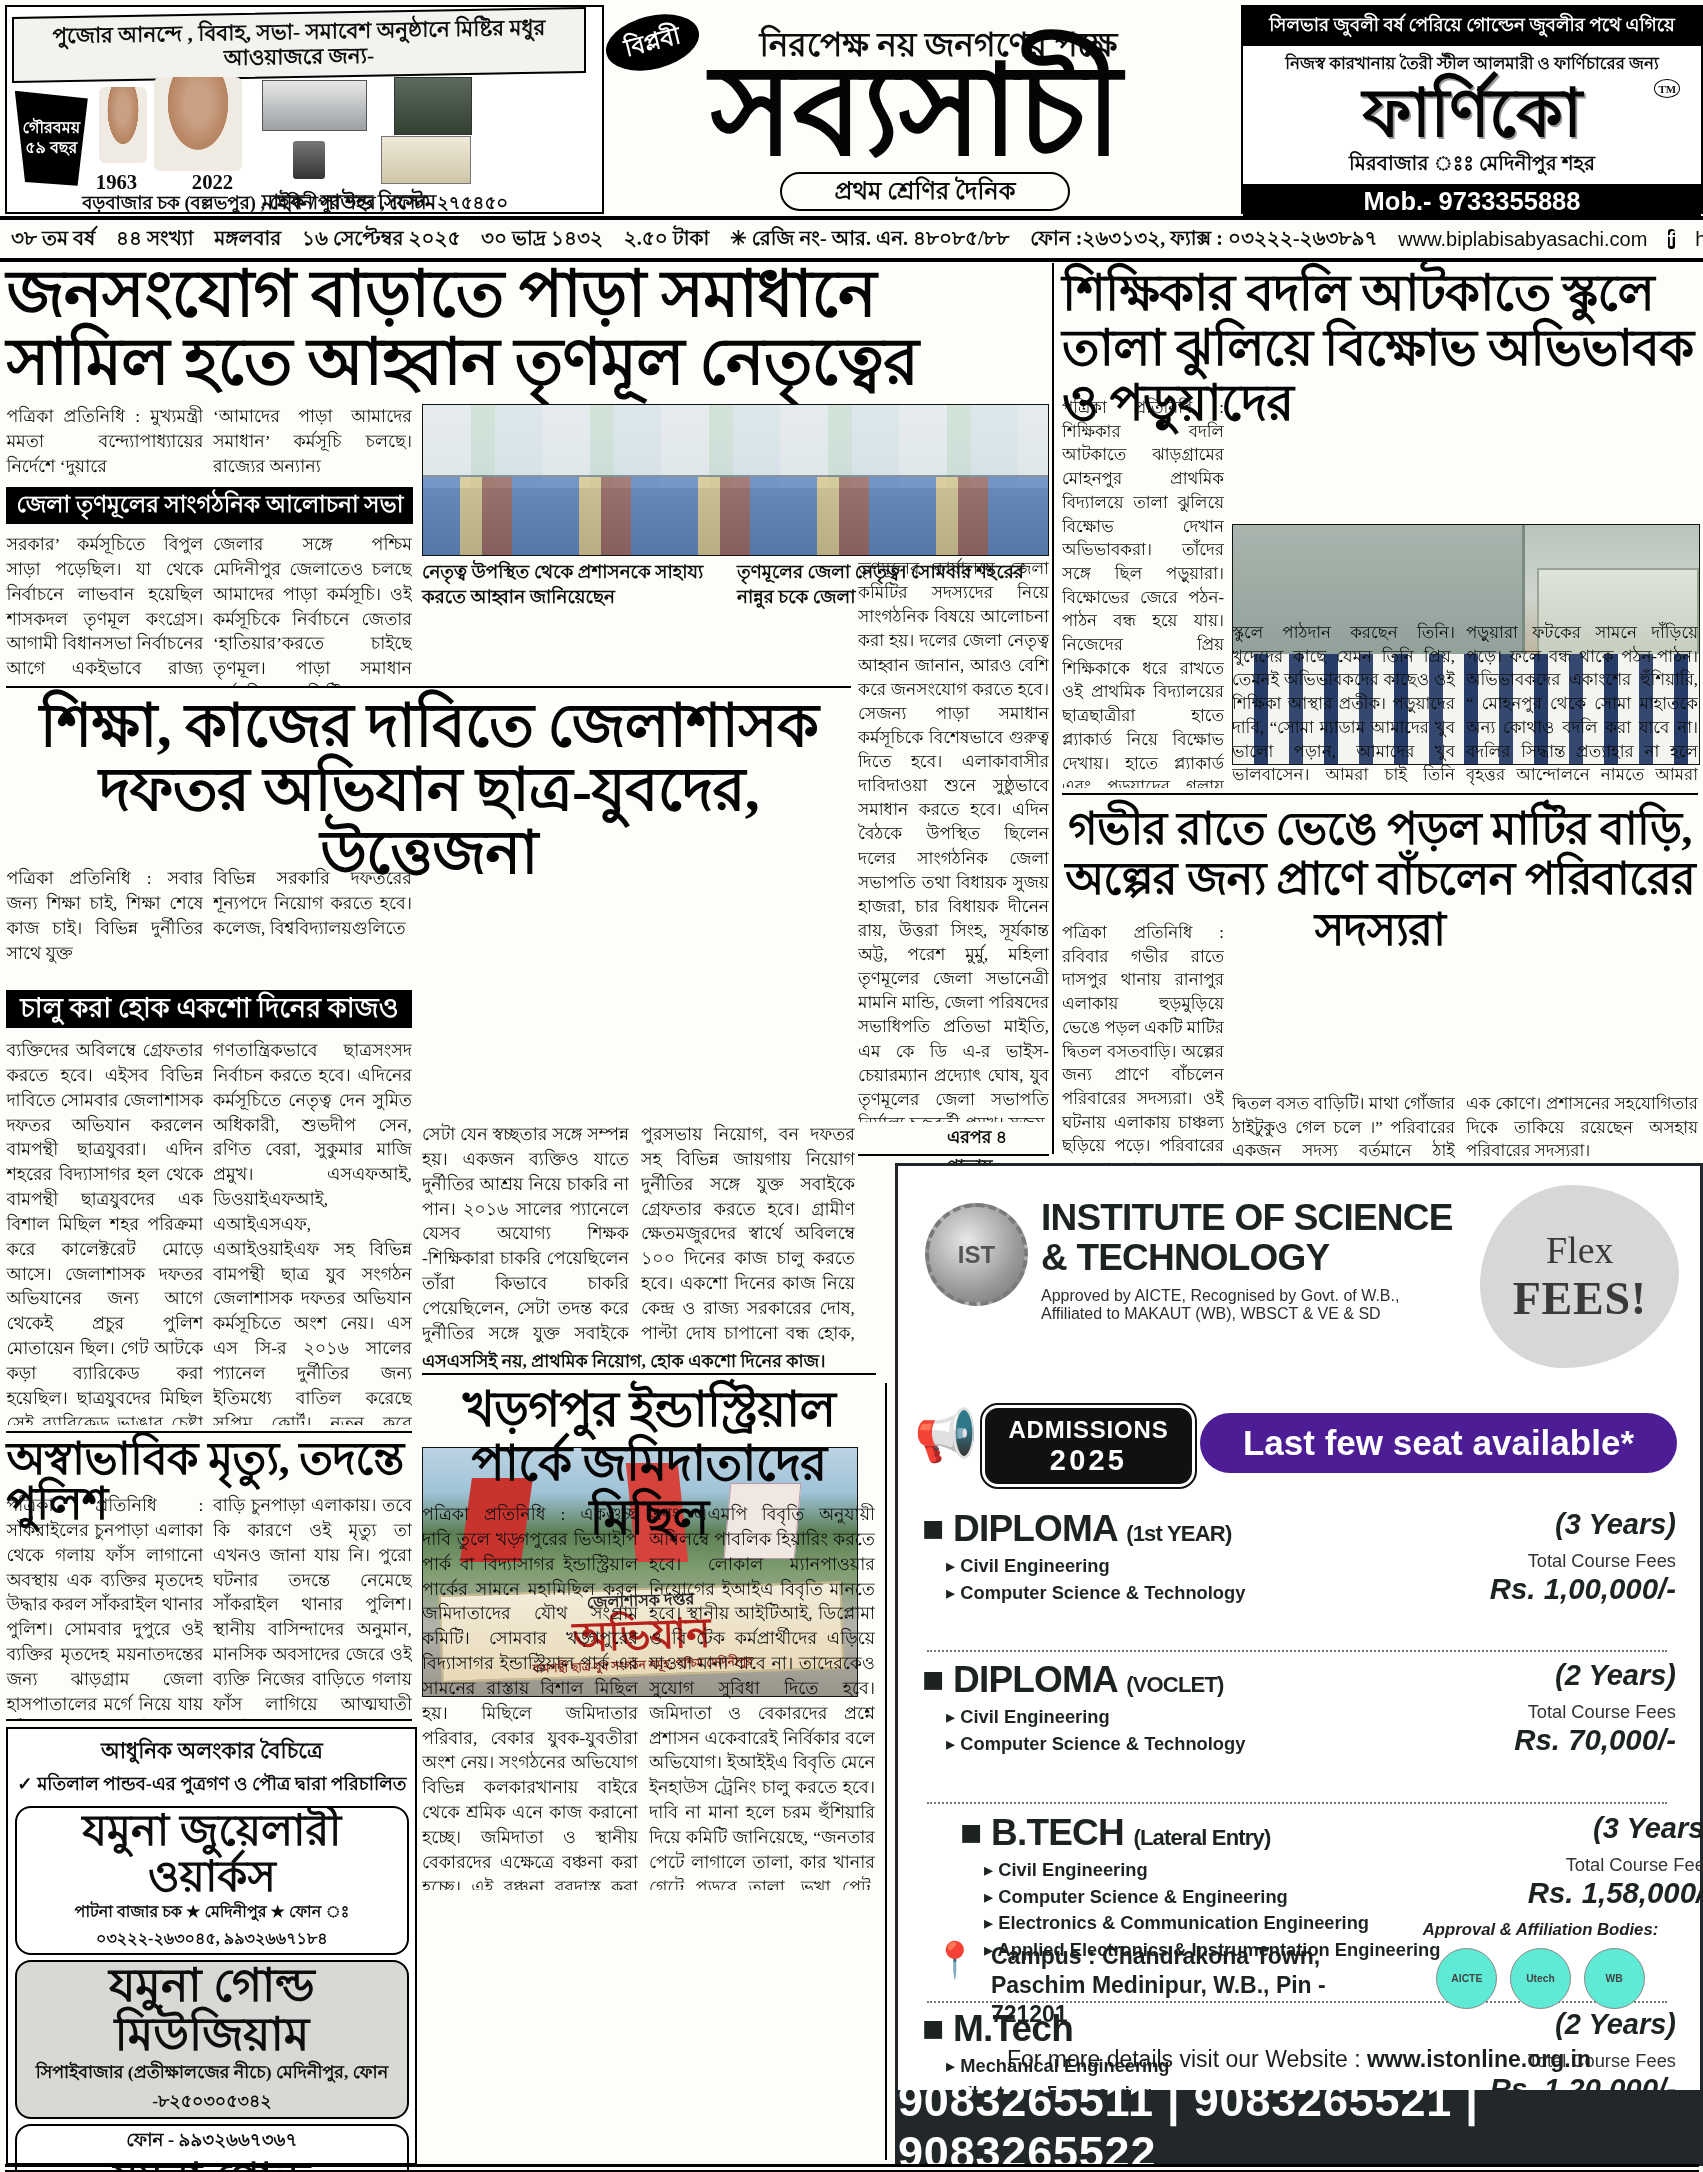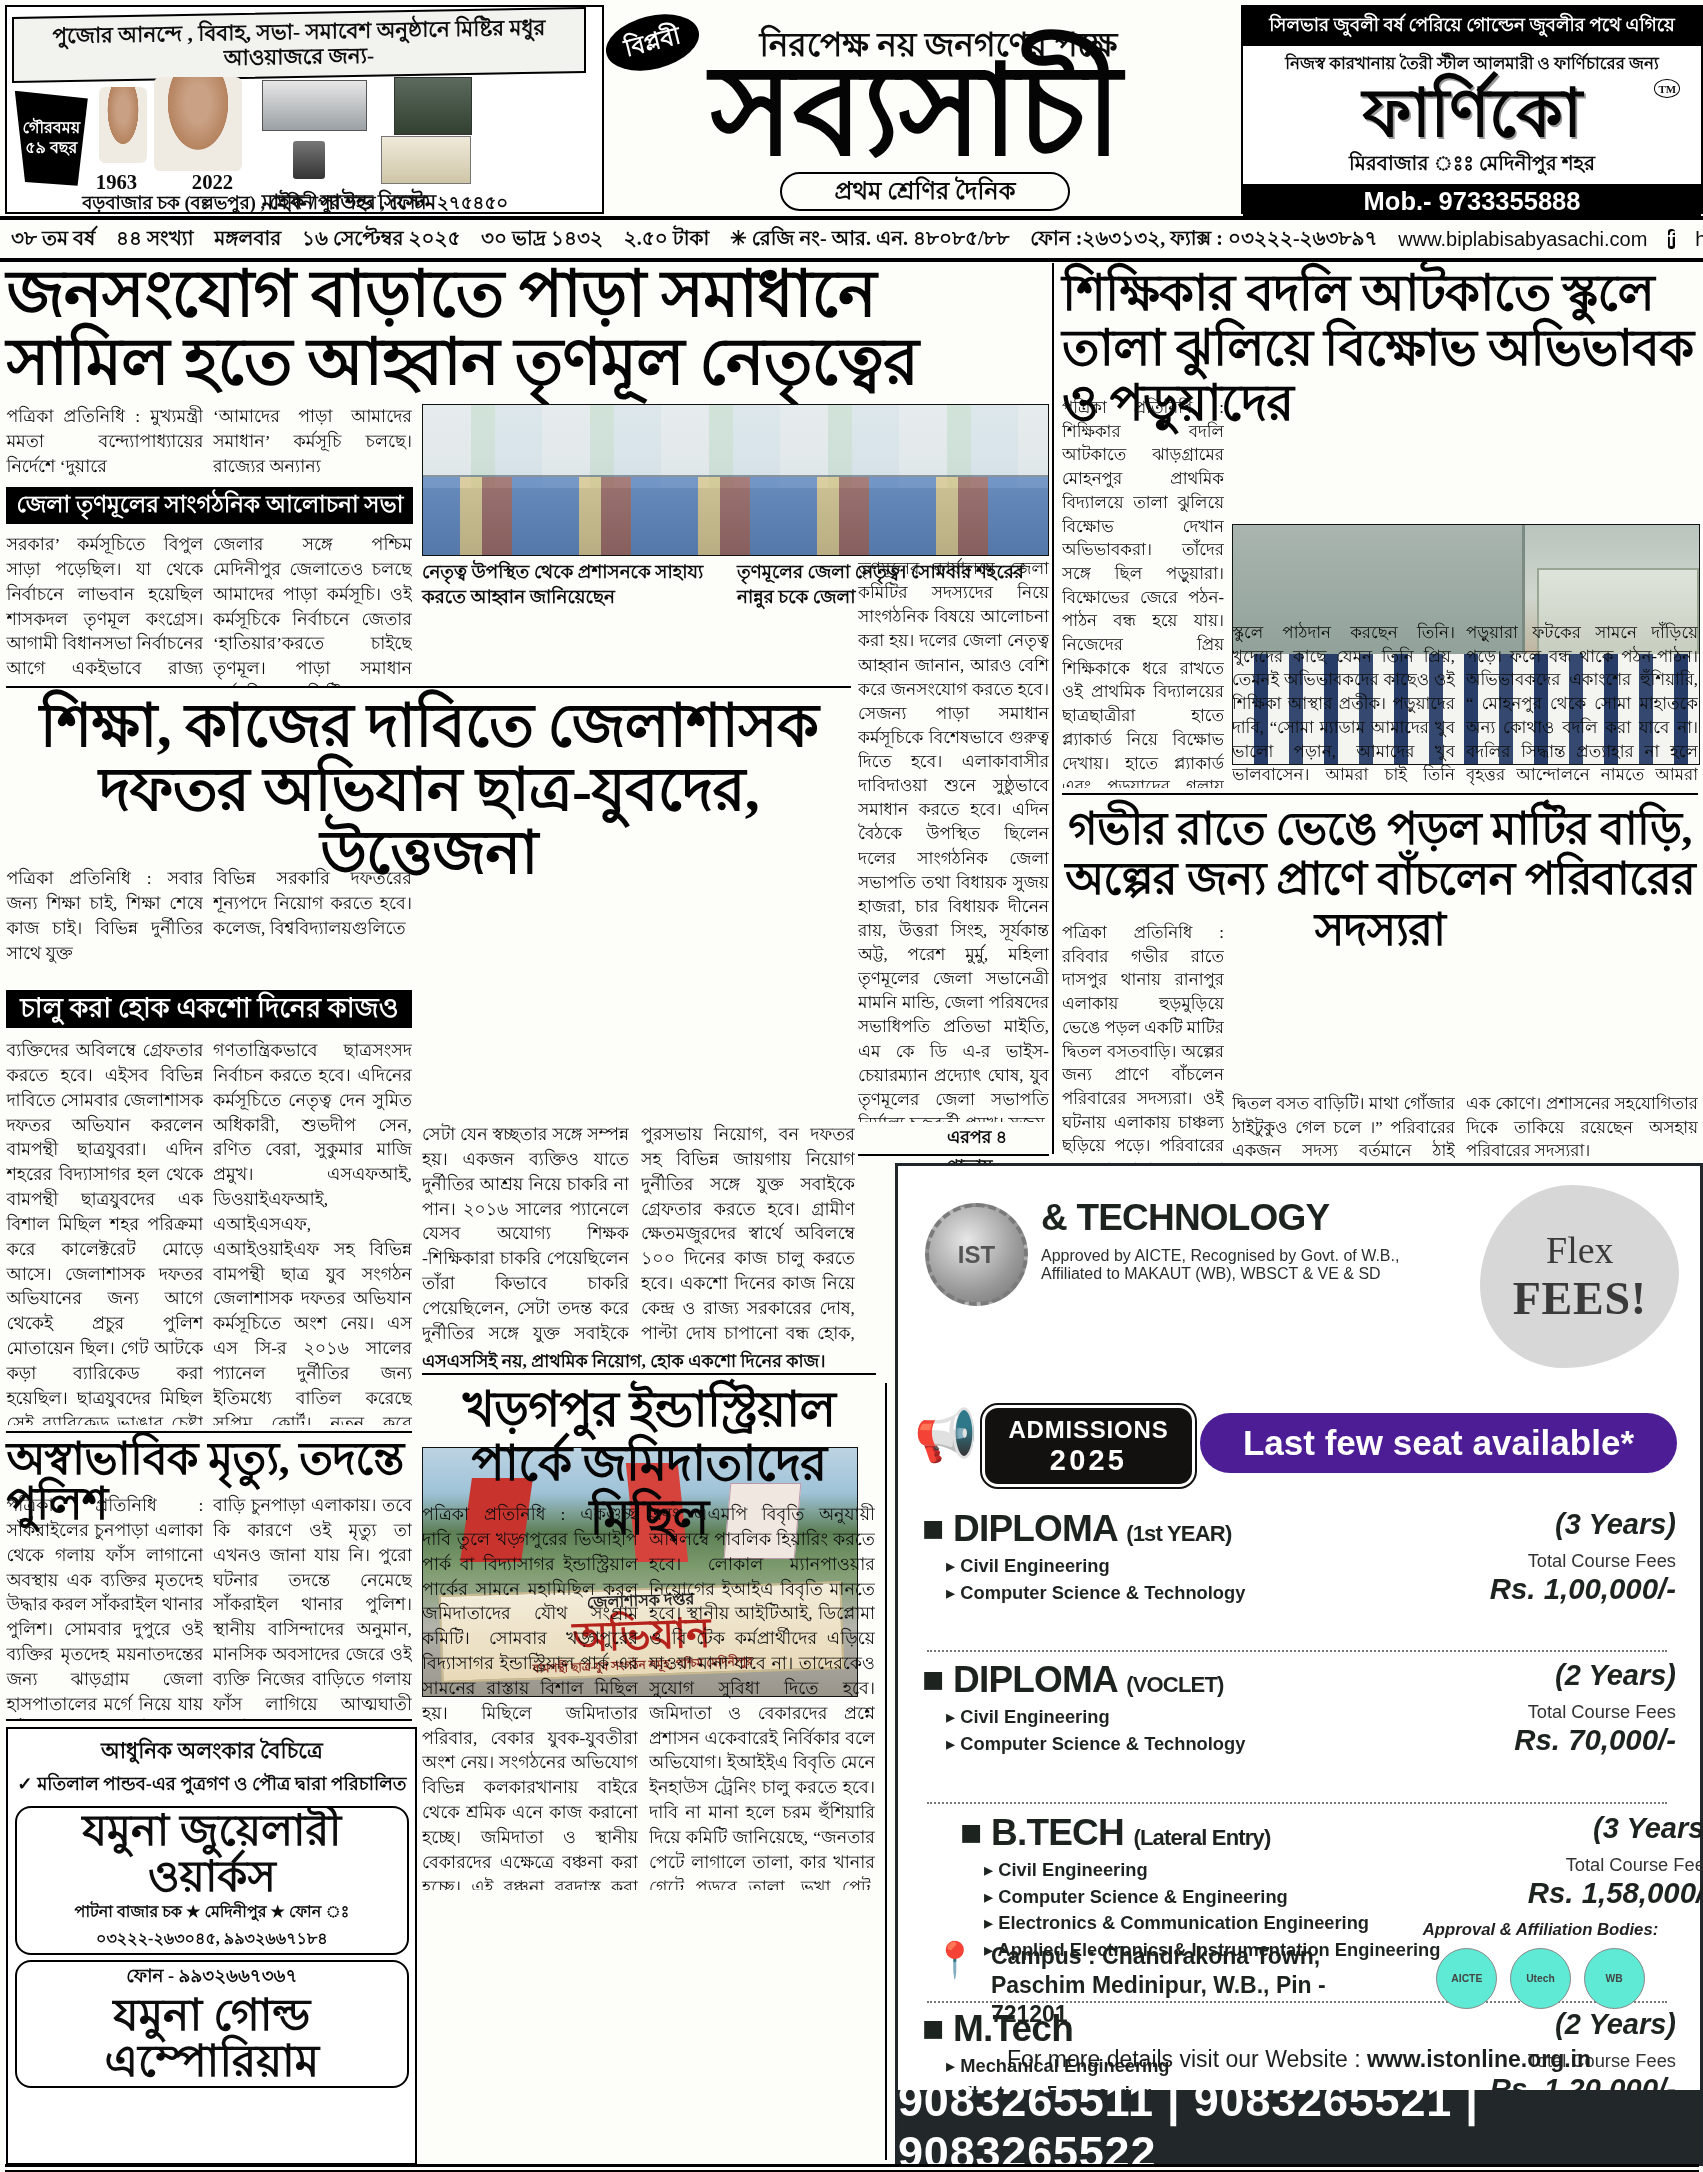--- a/index.html
+++ b/index.html
@@ -183,40 +183,45 @@
   <div class="abs col" style="left:213px;top:1493px;width:199px;height:226px;">বাড়ি চুনপাড়া এলাকায়। তবে কি কারণে ওই মৃত্যু তা এখনও জানা যায় নি। পুরো ঘটনার তদন্তে নেমেছে সাঁকরাইল থানার পুলিশ। স্থানীয় বাসিন্দাদের অনুমান, মানসিক অবসাদের জেরে ওই ব্যক্তি নিজের বাড়িতে গলায় ফাঁস লাগিয়ে আত্মঘাতী হয়েছিল।</div>
   <div class="abs rule" style="left:6.4px;top:1719px;width:406px;height:2.4px;"></div>
 
   <div class="abs" style="left:6.4px;top:1727px;width:407px;height:434px;border:2.4px solid #000;background:#fff;">
     <div class="ctr serifb" style="font-size:21.5px;margin-top:4.8px;">আধুনিক অলংকার বৈচিত্রে</div>
     <div class="ctr serifb" style="font-size:18.3px;">✓ মতিলাল পান্ডব-এর পুত্রগণ ও পৌত্র দ্বারা পরিচালিত</div>
     <div class="shop">
       <div class="shopname" style="font-size:43px;">যমুনা জুয়েলারী ওয়ার্কস</div>
       <div class="shopsub">পাটনা বাজার চক ★ মেদিনীপুর ★    ফোন ঃ ০৩২২২-২৬৩০৪৫, ৯৯৩২৬৬৭১৮৪</div>
     </div>
+    <div class="shop" style="background:#d8d8d5;">
+      <div class="shopname" style="font-size:46px;">যমুনা গোল্ড মিউজিয়াম</div>
+      <div class="shopsub" style="font-size:17.5px;">সিপাইবাজার (প্রতীক্ষালজের নীচে) মেদিনীপুর, ফোন -৮২৫০৩০৫৩৪২</div>
+    </div>
     <div class="shop">
       <div class="shopsub" style="font-size:18.3px;">ফোন - ৯৯৩২৬৬৭৩৬৭</div>
       <div class="shopname" style="font-size:44px;">যমুনা গোল্ড এম্পোরিয়াম</div>
 
     </div>
 
   </div>
 
   <div class="abs hl ctr" style="left:422px;top:1383px;width:454px;font-size:49px;line-height:1.1;">খড়গপুর ইন্ডাস্ট্রিয়াল পার্কে জমিদাতাদের মিছিল</div>
   <div class="abs col" style="left:422px;top:1502px;width:216px;height:388px;">পত্রিকা প্রতিনিধি : একগুচ্ছ দাবি তুলে খড়্গপুরের ভিআইপি পার্ক বা বিদ্যাসাগর ইন্ডাস্ট্রিয়াল পার্কের সামনে মহামিছিল করল জমিদাতাদের যৌথ সংগ্রাম কমিটি। সোমবার খড়্গপুরের বিদ্যাসাগর ইন্ডাস্ট্রিয়াল পার্ক এর সামনের রাস্তায় বিশাল মিছিল হয়। মিছিলে জমিদাতার পরিবার, বেকার যুবক-যুবতীরা অংশ নেয়। সংগঠনের অভিযোগ বিভিন্ন কলকারখানায় বাইরে থেকে শ্রমিক এনে কাজ করানো হচ্ছে। জমিদাতা ও স্থানীয় বেকারদের এক্ষেত্রে বঞ্চনা করা হচ্ছে। এই বঞ্চনা বরদাস্ত করা যাবে না। অবিলম্বে ত্রিপাক্ষিক বৈঠক ডেকে সমস্যা নিয়ে আলোচনা ও সমাধান করতে হবে। ইআইএ</div>
   <div class="abs col" style="left:649px;top:1502px;width:226px;height:388px;">এবং এএমপি বিবৃতি অনুযায়ী অবিলম্বে পাবলিক হিয়ারিং করতে হবে। লোকাল ম্যানপাওয়ার নিয়োগের ইআইএ বিবৃতি মানতে হবে। স্থানীয় আইটিআই, ডিপ্লোমা ও বি টেক কর্মপ্রার্থীদের এড়িয়ে যাওয়া মানা যাবে না। তাদেরকেও সুযোগ সুবিধা দিতে হবে। জমিদাতা ও বেকারদের প্রশ্নে প্রশাসন একেবারেই নির্বিকার বলে অভিযোগ। ইআইইএ বিবৃতি মেনে ইনহাউস ট্রেনিং চালু করতে হবে। দাবি না মানা হলে চরম হুঁশিয়ারি দিয়ে কমিটি জানিয়েছে, “জনতার পেটে লাগালে তালা, কার খানার গেটে পড়বে তালা, ভুখা পেট, ধরো হাতিয়ার।”</div>
 
   <div class="abs rule" style="left:885px;top:1383px;width:2.4px;height:777px;"></div>
 
   <div class="abs ist" style="left:895px;top:1163px;width:802px;height:997px;">
     <div class="gearlogo abs" style="left:27px;top:37px;">
       <span>IST</span>
     </div>
     <div class="abs" style="left:143px;top:32px;width:446px;">
       <div style="font-weight:800;font-size:37px;line-height:1.08;color:#1d2420;letter-spacing:-0.8px;">
+        <div>INSTITUTE OF SCIENCE</div>
         <div>&amp; TECHNOLOGY</div>
       </div>
       <div style="font-size:16px;color:#2a2f2c;margin-top:9.5px;font-weight:500;">
         <div>Approved by AICTE, Recognised by Govt. of W.B.,</div>
         <div>Affiliated to MAKAUT (WB), WBSCT &amp; VE &amp; SD</div>
       </div>
     </div>
     <div class="flexburst abs" style="right:20.7px;top:19px;width:199px;height:183px;">
       <div style="font-size:38px;">Flex</div>
       <div style="font-size:46px;font-weight:700;letter-spacing:0.8px;">FEES!</div>

